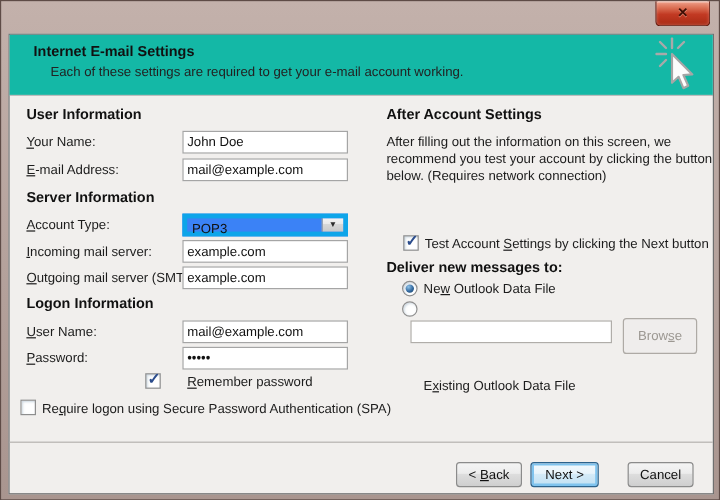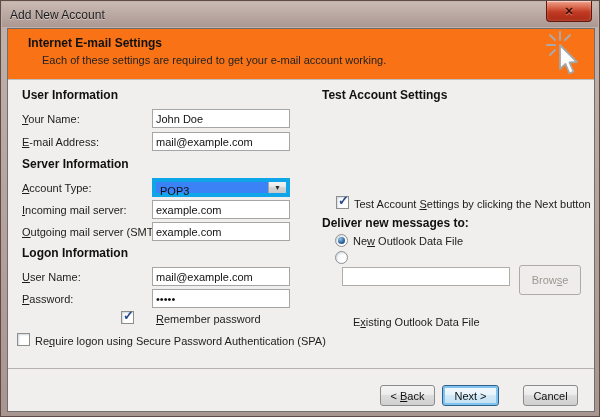--- a/index.html
+++ b/index.html
@@ -21,21 +21,21 @@
   .close-btn{position:absolute;left:545px;top:0;width:44px;height:20px;
     background:linear-gradient(180deg,#f0a18b 0%,#d96b50 30%,#c23a23 55%,#a92a14 100%);
     border:1px solid #63170b;border-top:none;border-radius:0 0 4px 4px;
     box-shadow:inset 0 1px 0 rgba(255,255,255,.45), inset 0 0 3px rgba(255,255,255,.3);
     display:flex;align-items:center;justify-content:center;cursor:default;}
   .close-btn .x{font-size:11px;font-weight:bold;color:#3e0e05;line-height:1;
     text-shadow:0 1px 0 rgba(255,200,180,.5);}
   
   .dialog{position:absolute;left:6px;top:27px;width:588px;height:384px;box-sizing:border-box;
     background:#f1efed;border:1px solid #6f6f6f;}
-  .header{position:absolute;left:0;top:0;right:0;height:50px;background:#f97316;
+  .header{position:absolute;left:0;top:0;right:0;height:50px;background:#14b8a6;
     border-bottom:1px solid #bdbdbd;}
   .header-title{position:absolute;left:20px;top:7px;font-size:12px;font-weight:bold;color:#111;}
   .header-subtitle{position:absolute;left:34px;top:25px;font-size:11px;color:#222;}
   .sparkle{position:absolute;right:8px;top:2px;}
   .content{position:absolute;left:0;top:51px;right:0;bottom:43px;}
   .footer{position:absolute;left:0;right:0;bottom:0;height:42px;border-top:1px solid #b5b2af;}
   
   .sect{position:absolute;font-size:12px;font-weight:bold;color:#111;white-space:nowrap;}
   .lbl{position:absolute;font-size:11px;color:#1c1c1c;white-space:nowrap;}
   .accel{text-decoration:underline;}
@@ -66,23 +66,20 @@
   .radio{position:absolute;width:13px;height:13px;box-sizing:border-box;border-radius:50%;
     background:#fff;border:1px solid #8e8e8e;box-shadow:inset 1px 1px 2px rgba(110,140,165,.35);}
   .radio.selected::after{content:"";position:absolute;left:2px;top:2px;width:7px;height:7px;
     border-radius:50%;background:radial-gradient(circle at 35% 30%,#8fc3e9 0%,#33699f 55%,#15395c 100%);}
 </style>
 </head>
 <body>
 
 <div class="window">
 
-  <div class="titlebar">
-    <span class="title">Add New Account</span>
-  </div>
   <div class="close-btn">
     <span class="x">✕</span>
   </div>
 
   <div class="dialog">
 
     <div class="header">
       <div class="header-title">Internet E-mail Settings</div>
       <div class="header-subtitle">Each of these settings are required to get your e-mail account working.</div>
       <svg class="sparkle" width="40" height="46" viewBox="0 0 40 46">
@@ -132,22 +129,23 @@
       <input class="tb" style="left: 144px; top: 209px; width: 138px;" type="password" value="*****">
 
       <span class="cb" style="left:113px;top:231px;">
           <span class="mark">✓</span>
         </span>
       <div class="lbl" style="left:131px;top:233px;padding-left:17px;"><span></span><span class="accel">R</span><span>emember password</span></div>
 
       <span class="cb" style="left:9px;top:253px;"></span>
       <div class="lbl" style="left:27px;top:255px;"><span>Re</span><span class="accel">q</span><span>uire logon using Secure Password Authentication (SPA)</span></div>
 
-      <div class="sect" style="left:314px;top:8px;">Test Account Settings</div>
+      <div class="sect" style="left:314px;top:8px;">After Account Settings</div>
 
+      <div class="para" style="left:314px;top:32px;width:278px;">After filling out the information on this screen, we recommend you test your account by clicking the button below. (Requires network connection)</div>
 
 
       <span class="cb" style="left:328px;top:116px;">
           <span class="mark">✓</span>
         </span>
       <div class="lbl" style="left:346px;top:118px;"><span>Test Account </span><span class="accel">S</span><span>ettings by clicking the Next button</span></div>
 
       <div class="sect" style="left:314px;top:136px;">Deliver new messages to:</div>
 
       <span class="radio selected" style="left:327px;top:154px;"></span>

